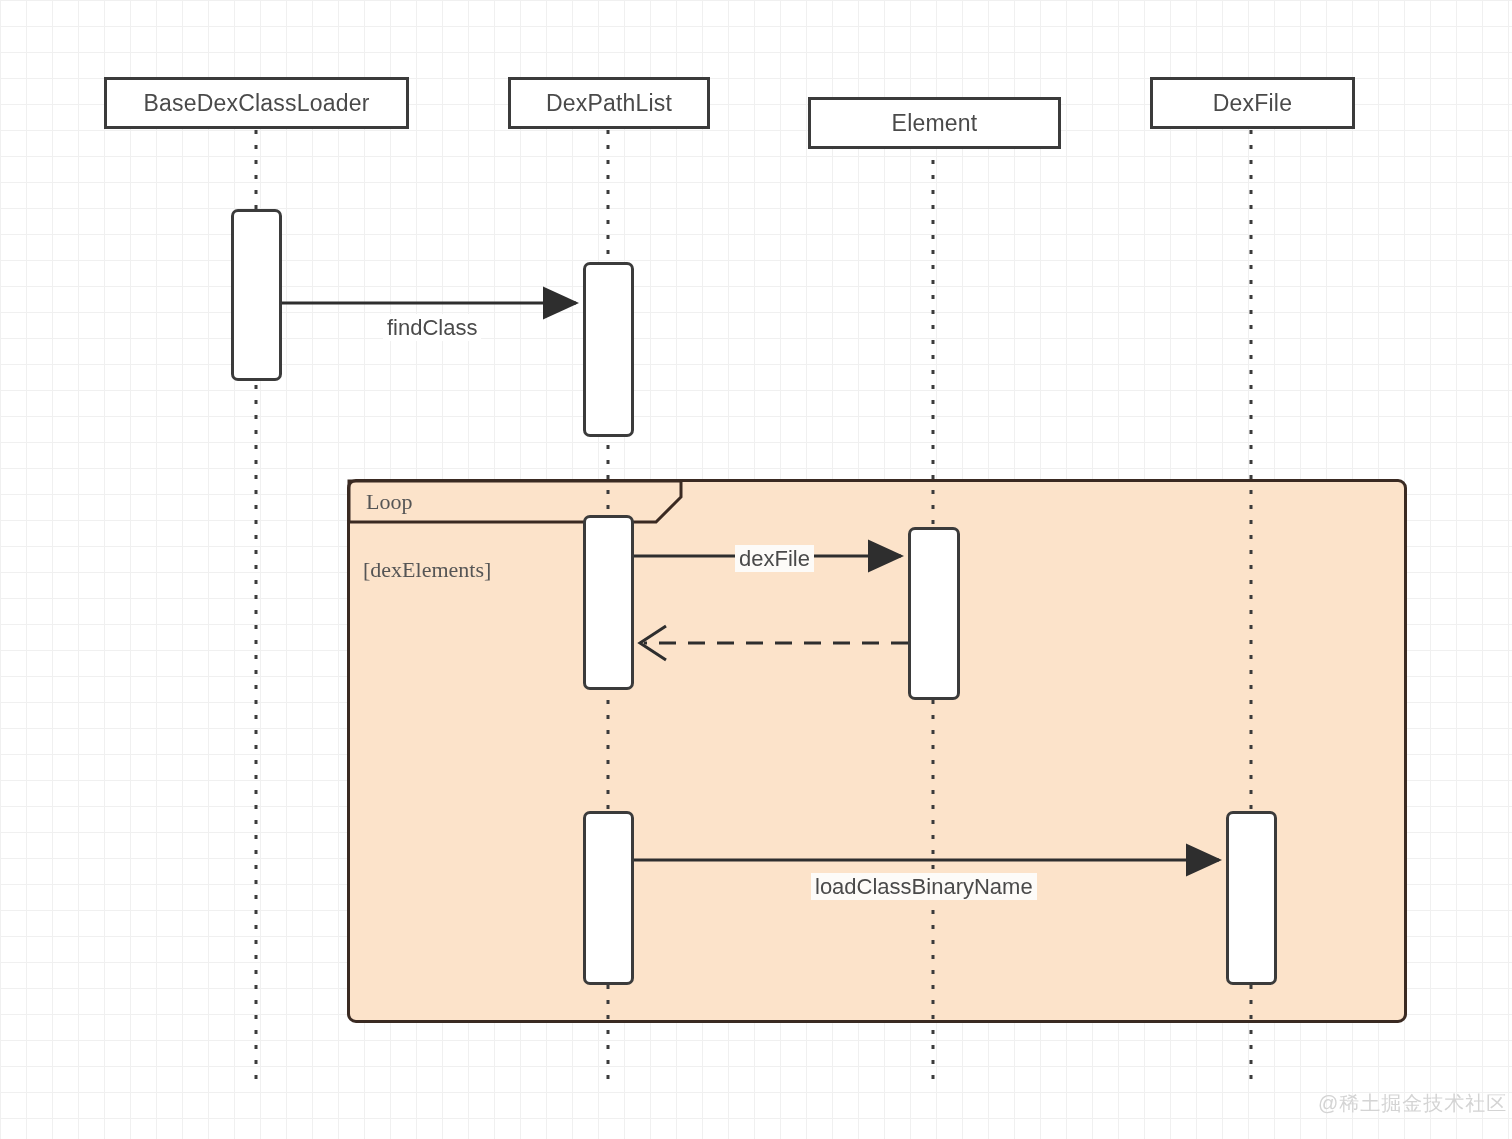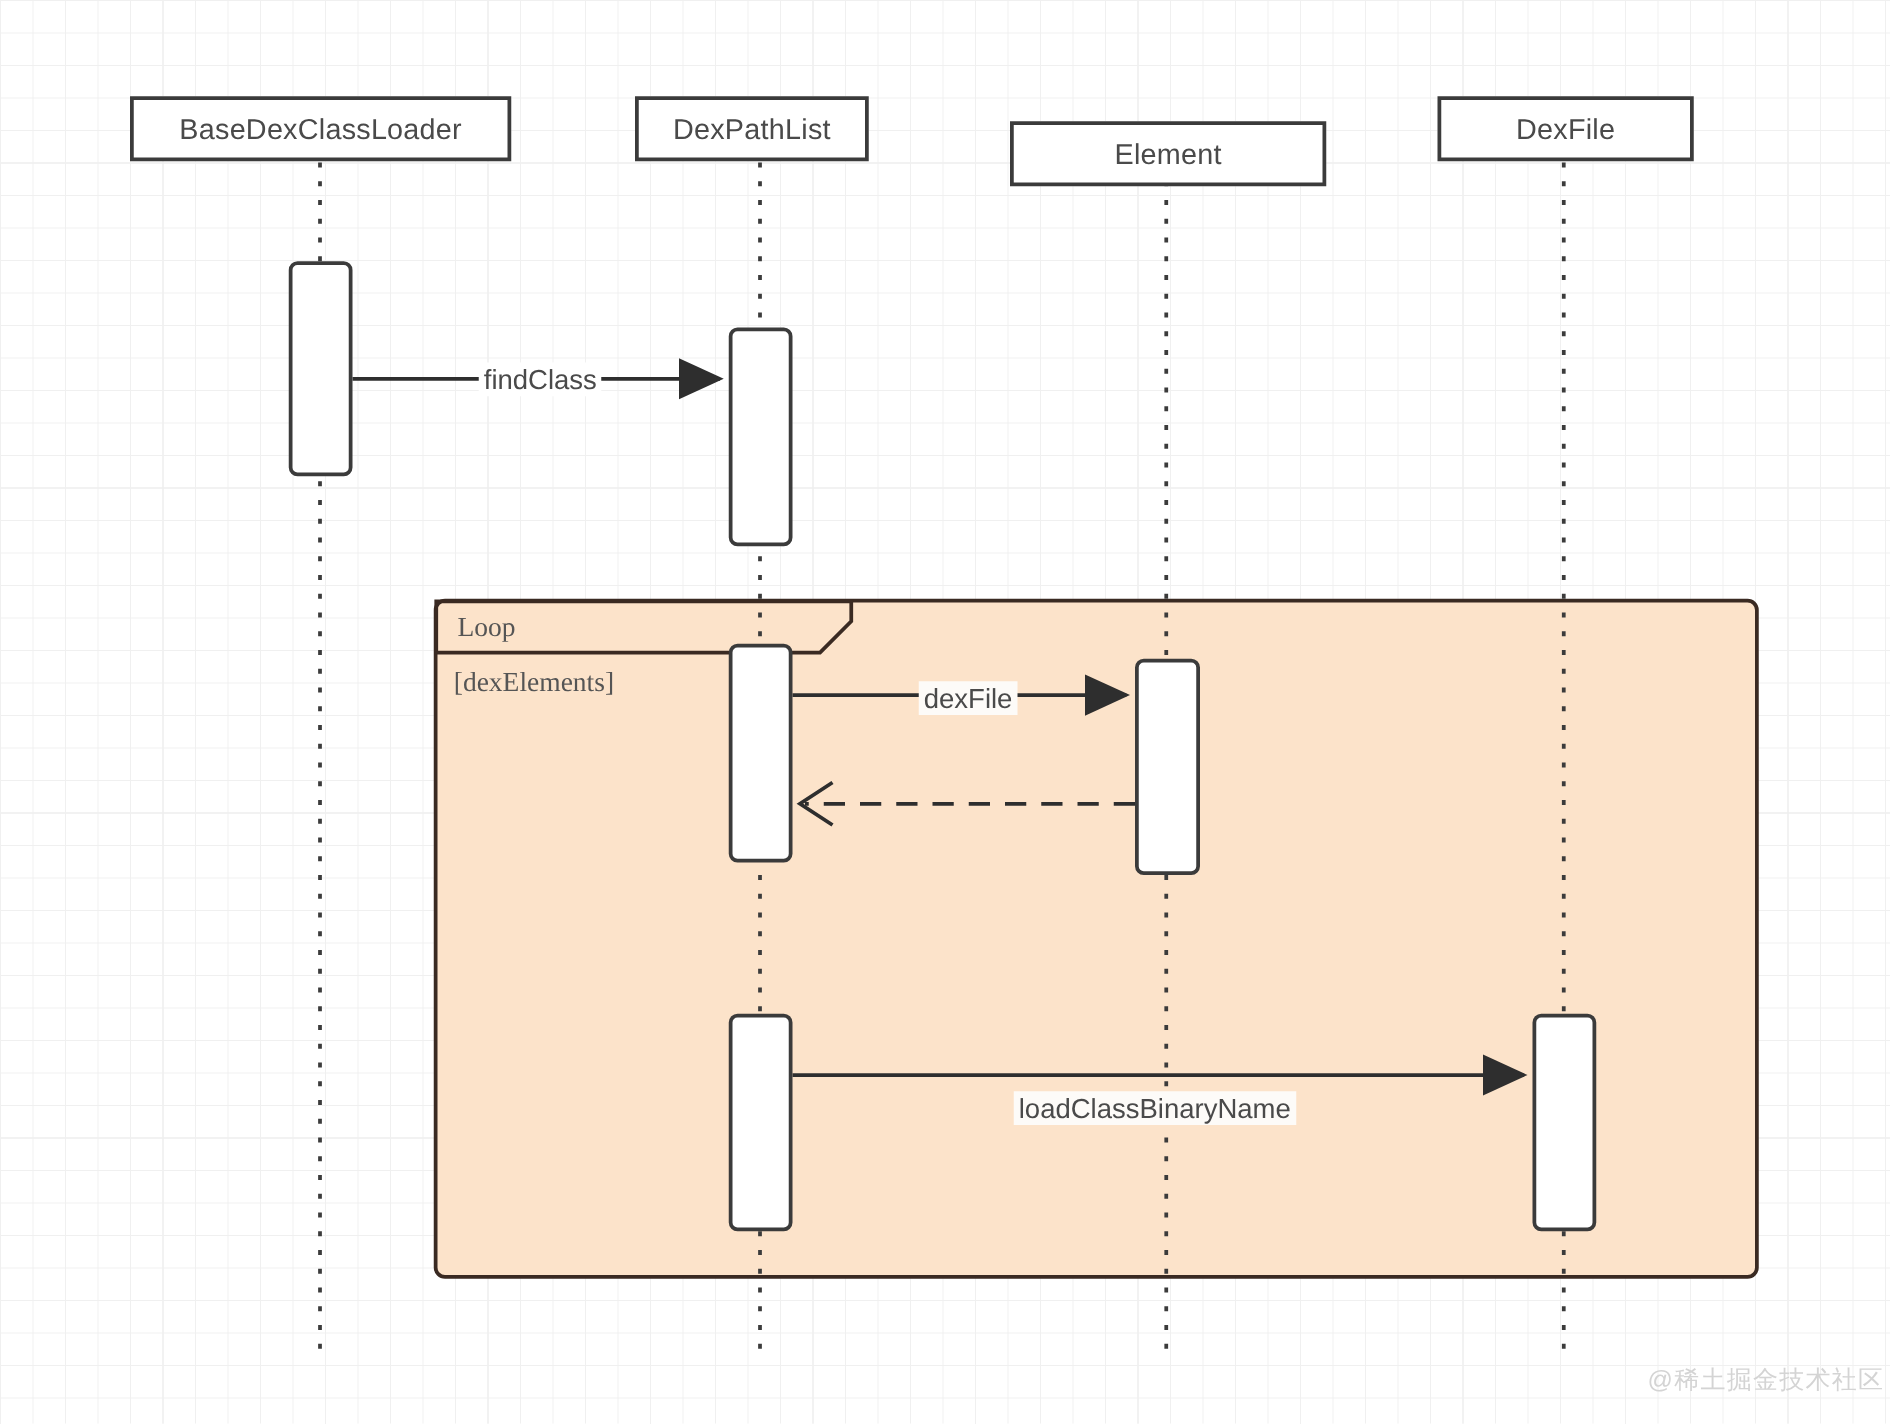--- a/index.html
+++ b/index.html
@@ -58,21 +58,21 @@
   }
   .msg-label {
     position: absolute;
     color: #4a4a4a;
     font-size: 22px;
     font-family: "Liberation Sans", sans-serif;
     white-space: nowrap;
     padding: 1px 4px;
     line-height: 1.15;
   }
-  .msg-label.on-white { background: #ffffff; }
+  .msg-label.on-white { background: #ffffff; margin-top: 24px; }
   .msg-label.on-peach { background: #fdfbf8; }
   .loop-tag {
     position: absolute;
     color: #555555;
     font-size: 22px;
     font-family: Liberation Serif, serif;
     white-space: nowrap;
   }
   .watermark {
     position: absolute;
@@ -88,35 +88,35 @@
 
 <div id="canvas">
 
   <div class="loop-frame" style="left:347px; top:479px; width:1060px; height:544px;"></div>
 
   <svg class="svg-layer">
     <path d="M 349,481 L 349,522 L 656,522 L 681,497 L 681,481 Z" fill="none" stroke="#3a2a22" stroke-width="3" stroke-linejoin="miter"></path>
   </svg>
 
   <div class="loop-tag" style="left:366px; top:489px;">Loop</div>
-  <div class="loop-tag" style="left:363px; top:533px;">[dexElements]</div>
+  <div class="loop-tag" style="left:363px; top:557px;">[dexElements]</div>
 
   <svg class="svg-layer">
     <g stroke="#3b3b3b" stroke-width="3" stroke-dasharray="4 11" stroke-linecap="butt">
       <line x1="256" y1="130" x2="256" y2="1088"></line>
       <line x1="608" y1="130" x2="608" y2="1088"></line>
       <line x1="933" y1="130" x2="933" y2="1088"></line>
       <line x1="1251" y1="130" x2="1251" y2="1088"></line>
     </g>
   </svg>
 
   <div class="lifeline-box" style="left:104px; top:77px; width:305px; height:52px;">
     <span>BaseDexClassLoader</span>
   </div>
-  <div class="lifeline-box" style="left:508px; top:77px; width:187px; height:52px;">
+  <div class="lifeline-box" style="left:508px; top:77px; width:202px; height:52px;">
     <span>DexPathList</span>
   </div>
   <div class="lifeline-box" style="left:808px; top:77px; width:253px; height:52px;margin-top:20px;">
     <span>Element</span>
   </div>
   <div class="lifeline-box" style="left:1150px; top:77px; width:205px; height:52px;">
     <span>DexFile</span>
   </div>
 
   <svg class="svg-layer">

